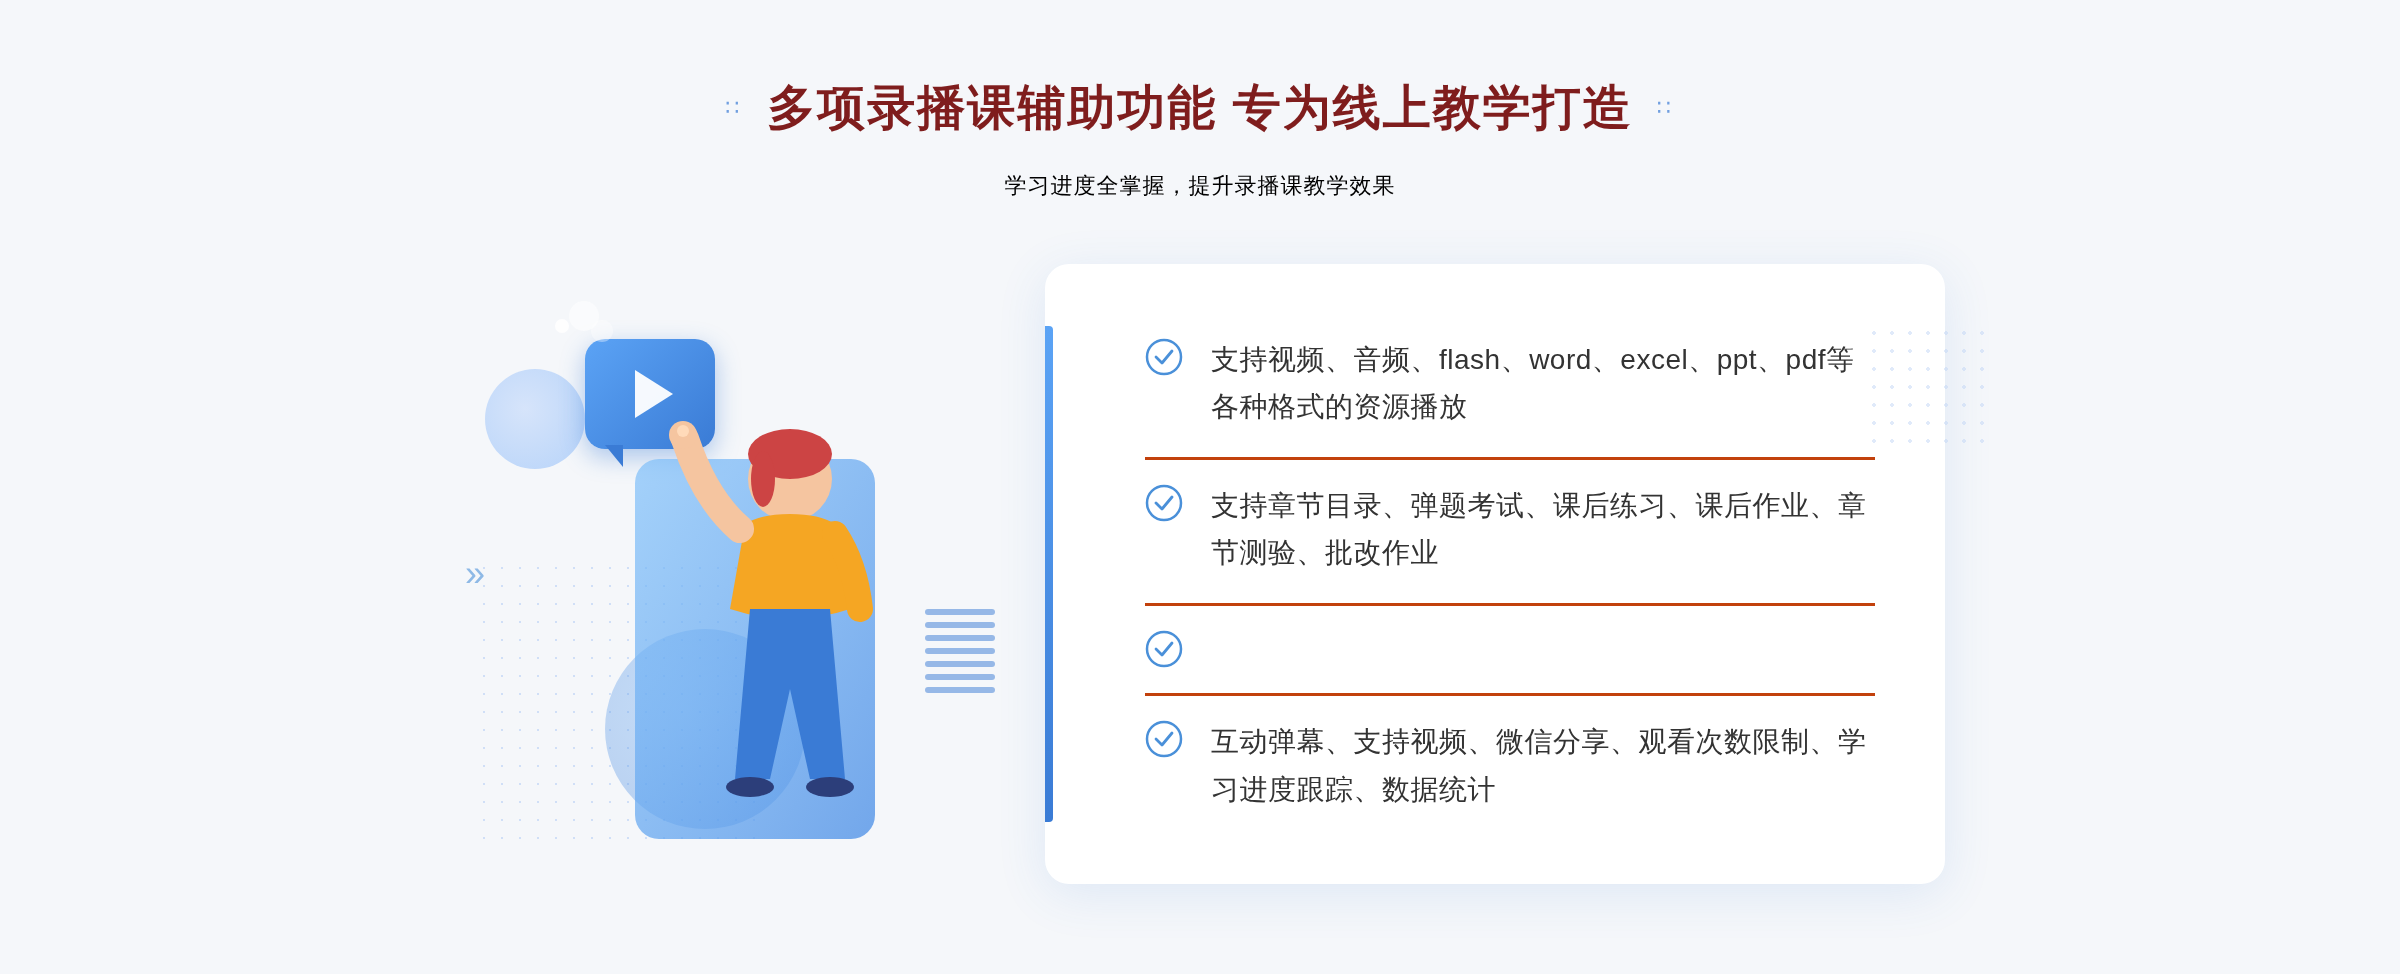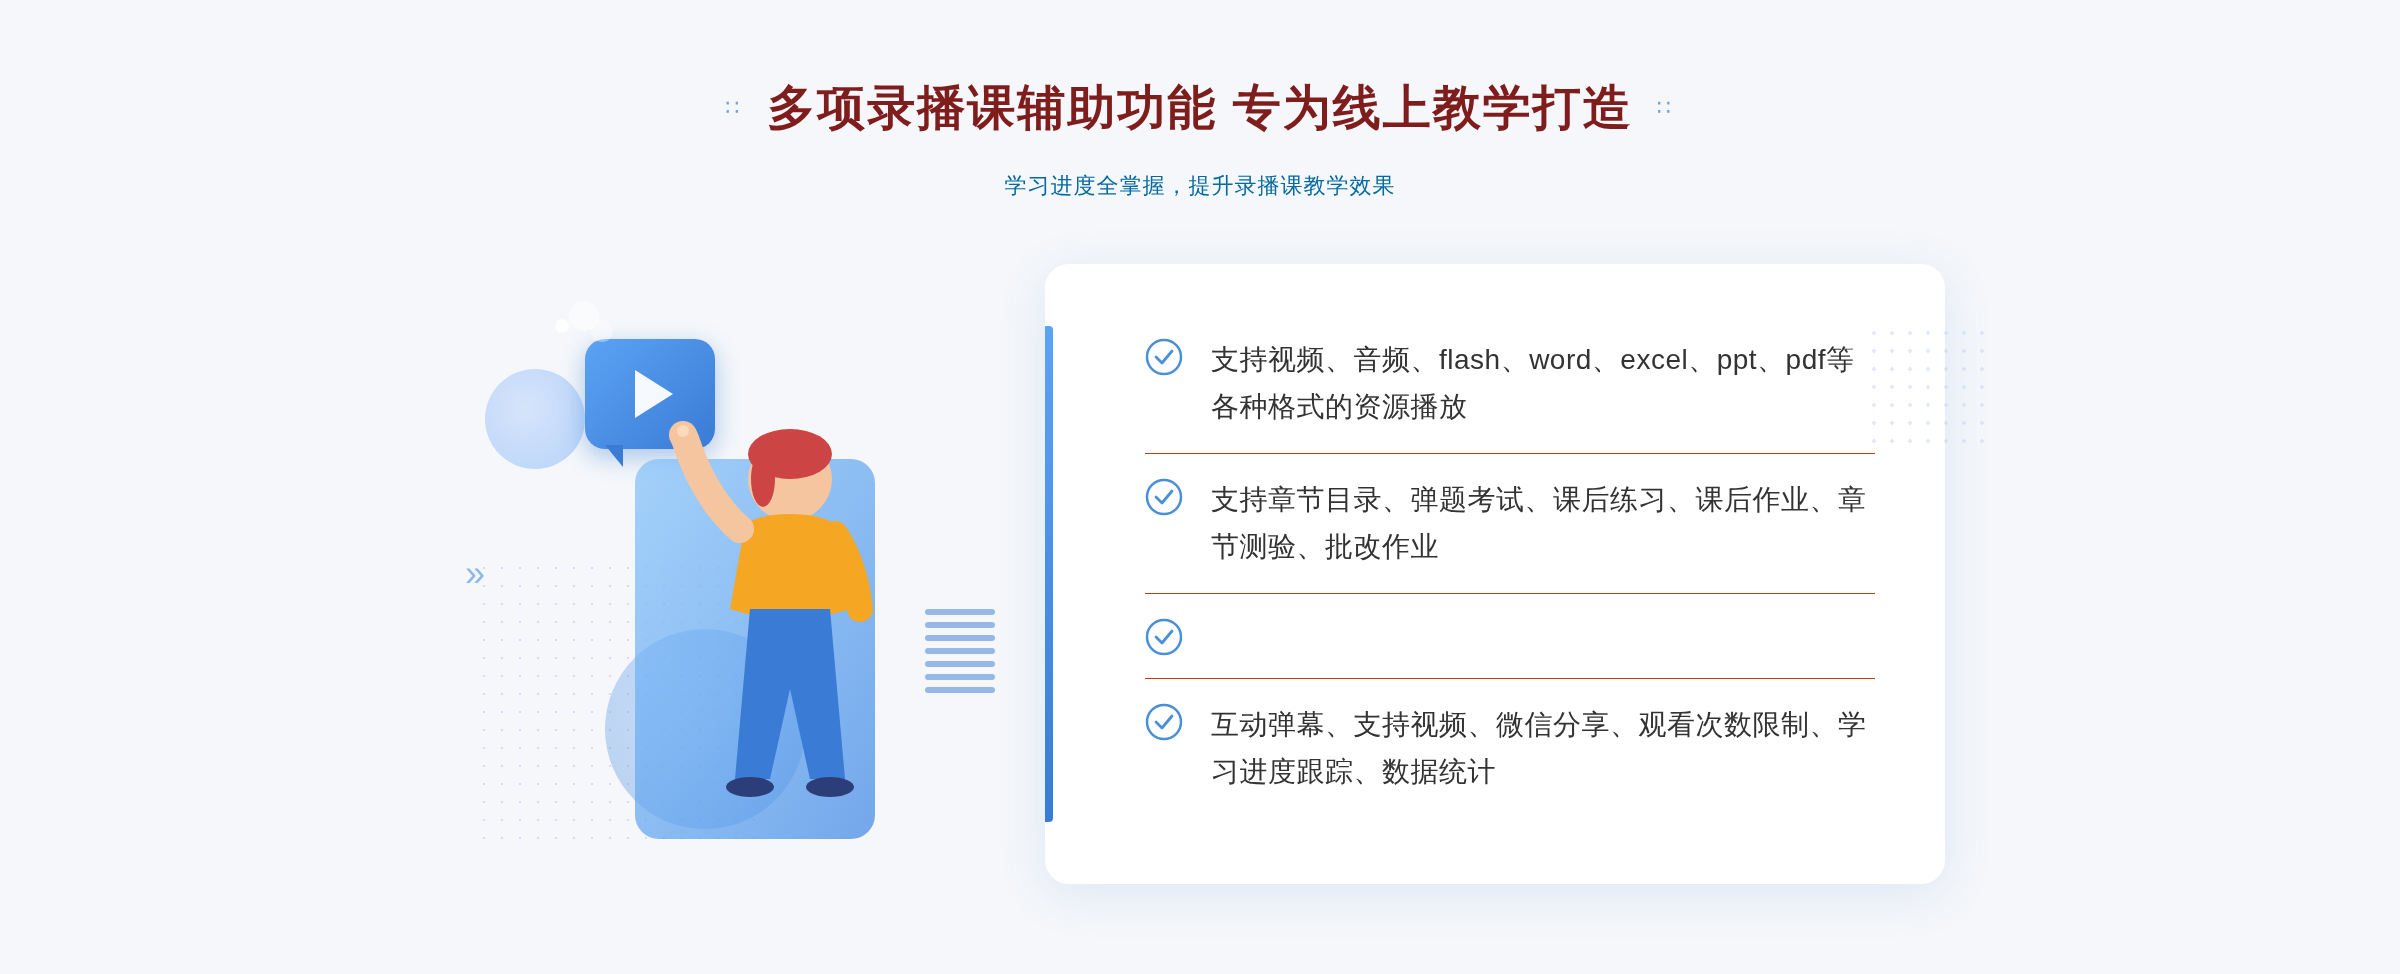--- a/index.html
+++ b/index.html
@@ -48,21 +48,21 @@
 
     .main-title {
       font-size: 48px;
       font-weight: 700;
       color: #7f1d1d;
       letter-spacing: 2px;
     }
 
     .subtitle {
       font-size: 22px;
-      color: #0369a1;
+      color: #000000;
       margin-top: 31px;
       letter-spacing: 1px;
     }
 
     .content-section {
       display: flex;
       align-items: center;
       justify-content: center;
       width: 100%;
       max-width: 1600px;
@@ -204,25 +204,25 @@
       width: 300px;
       height: 500px;
     }
 
     
     .features-card {
       width: 900px;
       min-height: 620px;
       background: white;
       border-radius: 24px;
-      padding: 50px 70px 64px 100px;
+      padding: 50px 70px 48px 100px;
       box-shadow: 0 10px 50px rgba(58, 123, 213, 0.12);
       display: flex;
       flex-direction: column;
-      justify-content: flex-start;
+      justify-content: space-between;
       position: relative;
     }
 
     
     .features-card::before {
       content: '';
       position: absolute;
       left: 0;
       top: 10%;
       height: 80%;
@@ -232,21 +232,21 @@
     }
 
     .feature-item {
       display: flex;
       align-items: flex-start;
       gap: 28px;
       padding: 22px 0;
     }
 
     .feature-item + .feature-item {
-      border-top: 1px solid #c2410c;
+      border-top: 3px solid #c2410c;
     }
 
     .check-icon {
       width: 38px;
       height: 38px;
       flex-shrink: 0;
       margin-top: 2px;
     }
 
     .feature-text {

